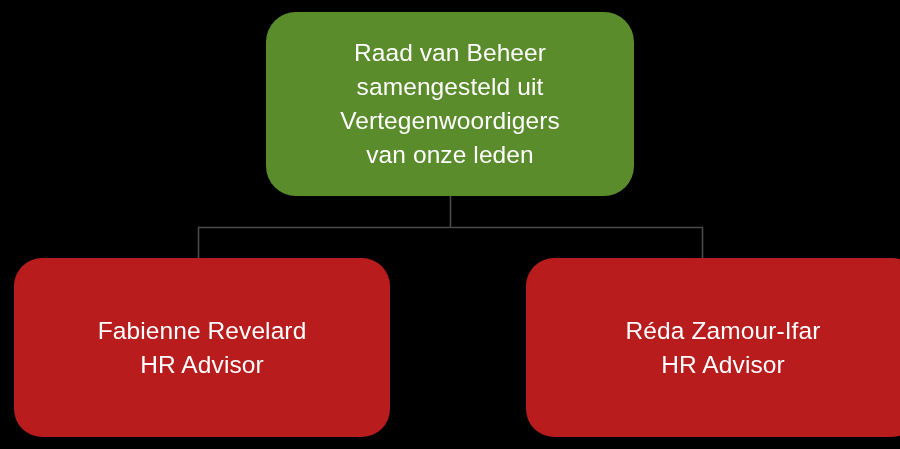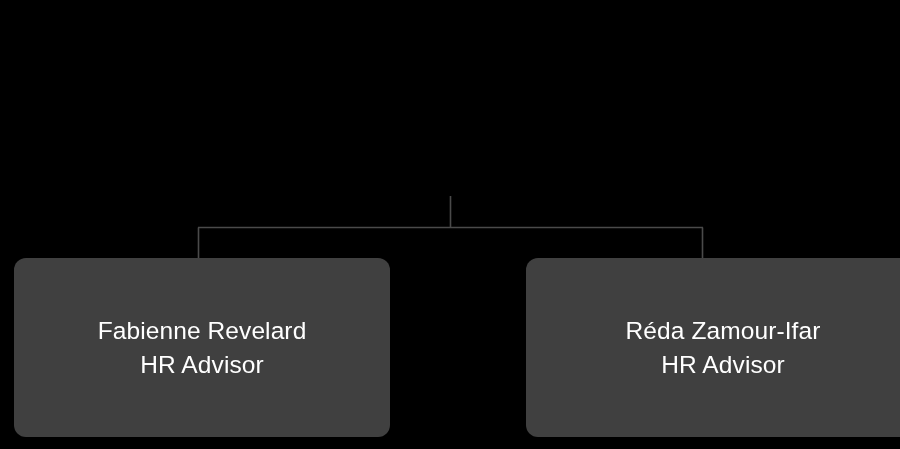--- a/index.html
+++ b/index.html
@@ -52,22 +52,22 @@
   }
   #node-root .node-text {
     font-size: 24.5px;
     line-height: 34px;
     letter-spacing: 0.1px;
   }
   
   .node-child {
     top: 258px;
     height: 179px;
-    background: #404040;
-    border-radius: 12px;
+    background: #b91c1c;
+    border-radius: 28px;
   }
   #node-child-0 {
     left: 14px;
     width: 376px;
   }
   #node-child-1 {
     left: 526px;
     width: 394px;
   }
   .node-child .node-text {
@@ -85,20 +85,26 @@
 
     <path d="M450.5 196 L450.5 227.5" stroke="#4a4a4a" stroke-width="1.6" fill="none"></path>
 
     <path d="M198 227.5 L703 227.5" stroke="#4a4a4a" stroke-width="1.6" fill="none"></path>
 
     <path d="M198.5 227.5 L198.5 259" stroke="#4a4a4a" stroke-width="1.6" fill="none"></path>
 
     <path d="M702.5 227.5 L702.5 259" stroke="#4a4a4a" stroke-width="1.6" fill="none"></path>
   </svg>
 
+  <div class="node" id="node-root">
+    <div class="node-text">Raad van Beheer
+samengesteld uit
+Vertegenwoordigers
+van onze leden</div>
+  </div>
 
   <div class="node node-child" id="node-child-0">
     <div class="node-text">Fabienne Revelard
 HR Advisor</div>
   </div>
 
   <div class="node node-child" id="node-child-1">
     <div class="node-text">Réda Zamour-Ifar
 HR Advisor</div>
   </div>

